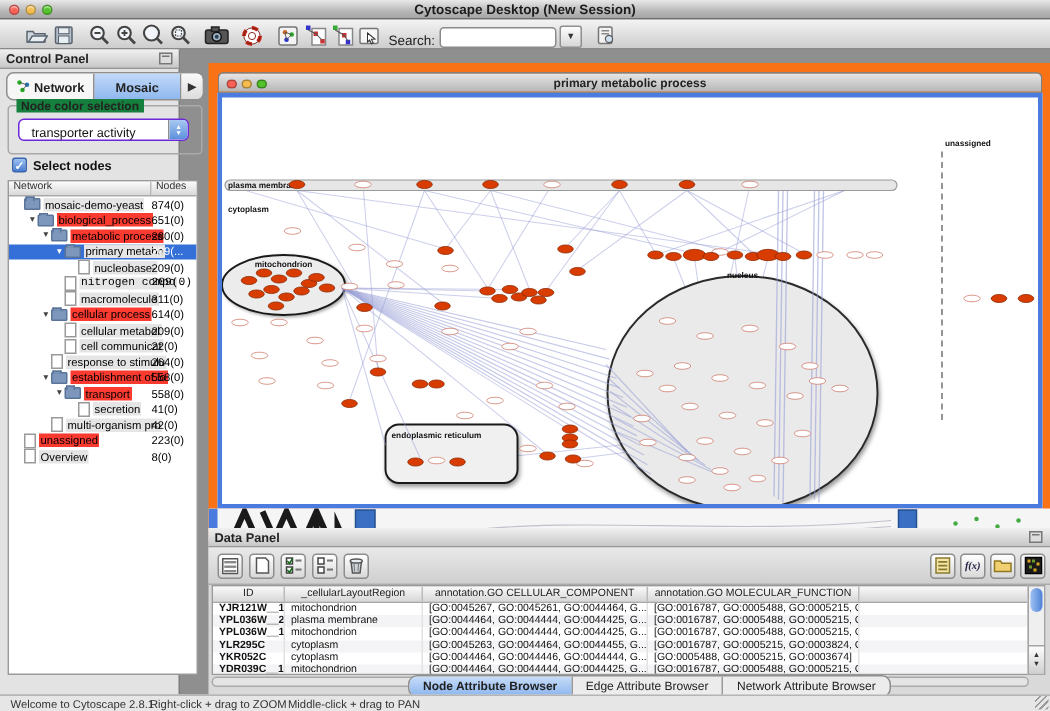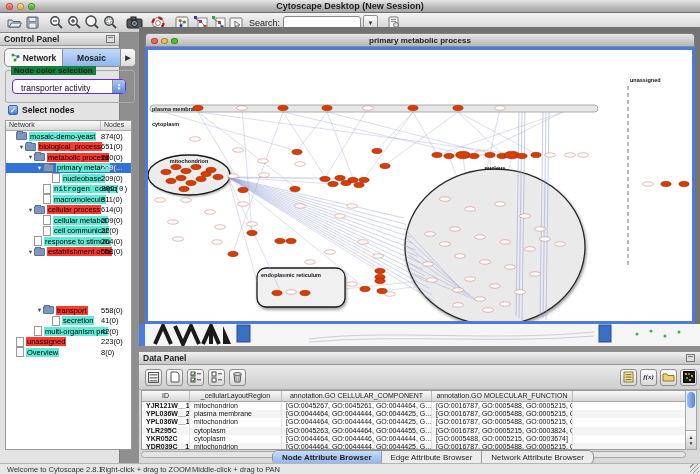--- a/index.html
+++ b/index.html
@@ -9,21 +9,21 @@
   
   .titlebar{position:absolute;left:0;top:0;width:700px;height:13px;
     background:linear-gradient(#e8e8e8,#b9b9b9 60%,#a5a5a5);
     border-bottom:1px solid #6e6e6e;box-sizing:border-box}
   .titlebar .ttl{position:absolute;left:0;right:0;top:1px;text-align:center;
     font-size:9px;font-weight:bold;color:#1c1c1c}
   .tl{position:absolute;top:3px;width:7px;height:7px;border-radius:50%;box-shadow:inset 0 1px 1px rgba(255,255,255,.6);border:1px solid rgba(0,0,0,.25);box-sizing:border-box}
   
   .toolbar{position:absolute;left:0;top:13px;width:700px;height:20px;
     background:linear-gradient(#f4f4f4,#cdcdcd);border-bottom:1px solid #8a8a8a;
-    box-sizing:border-box;display:flex;align-items:center;padding-left:5px}
+    box-sizing:border-box;display:flex;align-items:flex-end;padding-left:15px}
   .tbtn{width:18px;height:17px;display:flex;align-items:center;justify-content:center;flex:none}
   .tsep{width:6px;flex:none}
   .search-lab{font-size:9px;color:#222;margin:0 3px 0 4px;flex:none}
   .search-box{width:76px;height:12px;background:#fff;border:1px solid #8a8a8a;border-radius:3px;flex:none}
   .search-drop{width:13px;height:13px;margin-left:2px;background:linear-gradient(#fdfdfd,#d6d6d6);border:1px solid #909090;border-radius:2px;font-size:6px;color:#333;display:flex;align-items:center;justify-content:center;flex:none}
   
   .cpanel{position:absolute;left:0;top:33px;width:120px;height:430px;background:#e3e3e3;
     border-right:1px solid #7d7d7d;box-sizing:border-box}
   .phead{height:13px;background:linear-gradient(#f0f0f0,#c8c8c8);border-bottom:1px solid #979797;
     font-size:8.5px;font-weight:bold;color:#222;padding:1px 4px 0;box-sizing:border-box;position:relative}
@@ -49,26 +49,26 @@
   .tree-hdr div{padding:0 3px;box-sizing:border-box}
   .tree-hdr .c1{width:95px;border-right:1px solid #bbb}
   .tree-row{position:relative;height:10.5px;font-size:7.5px;display:flex;align-items:center;white-space:nowrap}
   .tree-row.sel{background:#3470d8}
   .tr-arrow{width:7px;font-size:5.5px;color:#444;text-align:center;flex:none}
   .tree-row.sel .tr-arrow{color:#fff}
   .tr-folder{width:9px;height:6px;background:#7d97bc;border:1px solid #5a7499;border-radius:1px;flex:none;margin-right:2px;position:relative}
   .tr-folder:before{content:"";position:absolute;left:0;top:-2px;width:4px;height:1.5px;background:#7d97bc;border:1px solid #5a7499;border-bottom:none}
   .tr-file{width:6px;height:8px;background:#fff;border:1px solid #999;flex:none;margin-right:2px}
   .tr-lab{color:#000;padding:0 1px;overflow:hidden;max-width:68px;text-overflow:clip;flex:none}
-  .tr-lab.green{background:#5eead4}
+  .tr-lab.green{background:#e5e5e5}
   .tr-lab.red{background:#fb3a30}
   .tr-count{position:absolute;left:95px;width:32px;color:#000;overflow:hidden}
   .tree-row.sel .tr-count{color:#fff}
   
-  .desktop{position:absolute;left:139px;top:27px;width:561px;height:319px;background:#737373;overflow:hidden}
+  .desktop{position:absolute;left:139px;top:42px;width:561px;height:319px;background:#f97316;overflow:hidden}
   .netwin{position:absolute;left:6px;top:6px;width:550px;height:291px}
   .netwin .wtitle{height:14px;background:linear-gradient(#e6e6e6,#b6b6b6);border:1px solid #808080;border-bottom:1px solid #8a8a8a;
      border-radius:4px 4px 0 0;box-sizing:border-box;position:relative}
   .netwin .wtitle .ttl{position:absolute;left:0;right:0;top:2px;text-align:center;font-size:8px;font-weight:bold;color:#222}
   .wtl{position:absolute;top:3.5px;width:6.5px;height:6.5px;border-radius:50%;border:1px solid rgba(0,0,0,.3);box-sizing:border-box}
   .canvas{position:absolute;left:0;top:14px;width:550px;height:277px;border:3px solid #4a7ce0;background:#fff;box-sizing:border-box}
   .bgstrip{position:absolute;left:0;top:297px;width:561px;height:22px;background:#f5f5f5}
   
   .dpanel{position:absolute;left:139px;top:352px;width:561px;height:111px;background:#d9d9d9}
   .dp-toolbar{position:absolute;left:0;top:13px;width:561px;height:25px;background:linear-gradient(#e9e9e9,#cfcfcf);
@@ -325,21 +325,21 @@
           <span class="tr-file"></span>
           <span class="tr-lab green">response to stimulu</span>
           <span class="tr-count">264(0)</span>
         </div>
         <div class="tree-row" style="padding-left: 21px;">
           <span class="tr-arrow">▼</span>
           <span class="tr-folder"></span>
           <span class="tr-lab red">establishment of lo</span>
           <span class="tr-count">558(0)</span>
         </div>
-        <div class="tree-row" style="padding-left: 30px; margin-top: 48px;">
+        <div class="tree-row" style="padding-left: 30px;">
           <span class="tr-arrow">▼</span>
           <span class="tr-folder"></span>
           <span class="tr-lab red">transport</span>
           <span class="tr-count">558(0)</span>
         </div>
         <div class="tree-row" style="padding-left: 39px;">
           <span class="tr-arrow"></span>
           <span class="tr-file"></span>
           <span class="tr-lab green">secretion</span>
           <span class="tr-count">41(0)</span>

